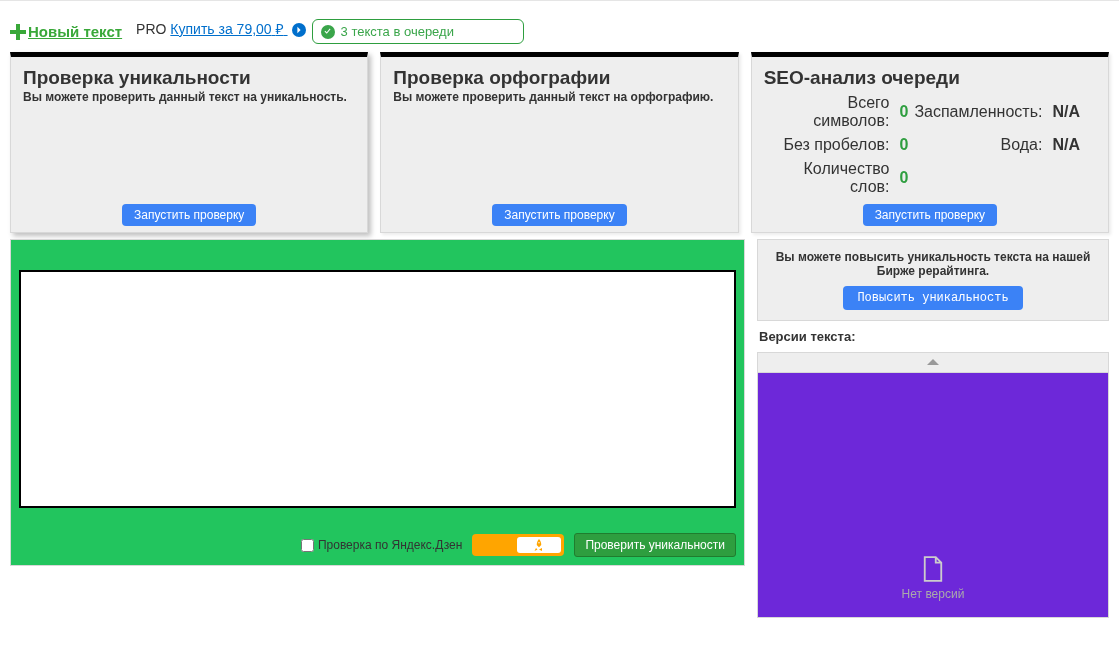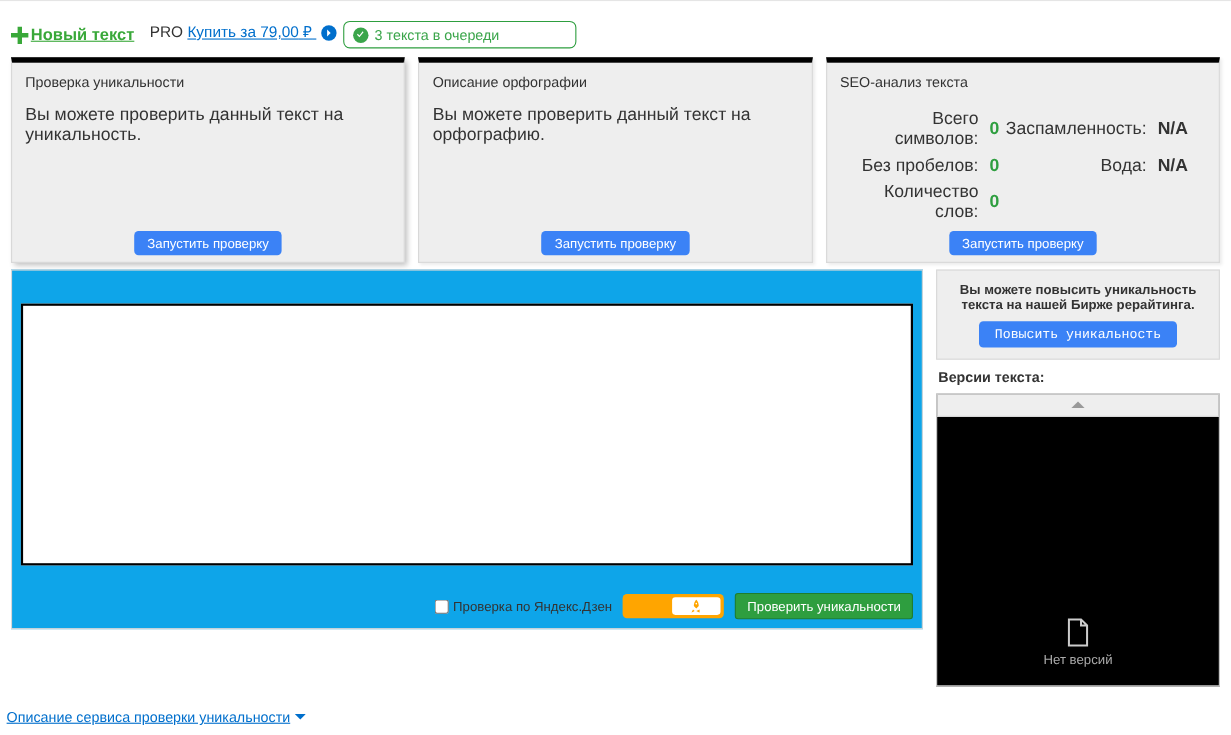--- a/index.html
+++ b/index.html
@@ -14,46 +14,46 @@
 .ruble { font-family: Arial; }
 .arrow-circ { display: inline-flex; width: 14px; height: 14px; border-radius: 7px; background: #006fcc; color: #fff; align-items: center; justify-content: center; font-size: 10px; vertical-align: middle; margin-left: 4px; }
 .queue-pill { border: 1px solid #2e9e3f; color: #3aa54a; border-radius: 6px; padding: 4px 14px 4px 8px; display: inline-flex; align-items: center; gap: 6px; width: 212px; }
 .queue-check { display:inline-flex; width:14px; height:14px; border-radius:7px; background:#3aa54a; align-items:center; justify-content:center; }
 .queue-check svg { width:9px; height:9px; }
 
 .cards-row { display: flex; gap: 12px; padding: 0 10px; }
 .card { flex: 1; background: #eeeeee; border: 1px solid #d8d8d8; border-top: 5px solid #000; display: flex; flex-direction: column; box-shadow: 2px 2px 3px rgba(0,0,0,0.08); }
 .card.first { box-shadow: 3px 3px 5px rgba(0,0,0,0.25); }
 .card-inner { padding: 10px 12px; flex: 1; }
-.card-title { font-weight: normal; font-size: 13px; margin-bottom: 14px; }
-.card-desc { font-weight: normal; font-size: 16px; }
+.card-title { font-weight: bold; font-size: 19px; margin-bottom: 1px; }
+.card-desc { font-weight: bold; font-size: 12px; }
 .card-btn-row { text-align: center; padding: 4px 0 6px 0; }
 .btn-green { background: #3b82f6; color: #fff; border: none; border-radius: 4px; padding: 4px 12px; font-size: 12px; cursor: pointer; }
 .card.first .card-inner { min-height: 98px; }
 .card:not(.first) .card-inner { min-height: 98px; }
 
 .seo-stats { display: grid; grid-template-columns: 1fr auto 1fr auto; row-gap: 6px; column-gap: 6px; font-size: 16px; align-items: center; padding: 4px 16px 0 16px; }
 .seo-label { text-align: right; color: #333; }
 .seo-val { color: #2e9e3f; font-weight: bold; padding-left: 4px; }
 
 .below { display: flex; gap: 12px; padding: 6px 10px 0 10px; align-items: flex-start; }
-.editor-wrap { flex: 1; background: #0ea5e9; border: 1px solid #d8d8d8; padding: 30px 8px 8px 8px; position: relative; }
+.editor-wrap { flex: 1; background: #22c55e; border: 1px solid #d8d8d8; padding: 30px 8px 8px 8px; position: relative; }
 .editor-area { width: 100%; height: 238px; border: 2px solid #000; background: #fff; resize: none; padding: 6px 8px; font-family: Arial; font-size: 13px; outline: none; }
 .editor-footer { display: flex; justify-content: flex-end; align-items: center; gap: 10px; padding-top: 22px; }
 .chk-lbl { font-size: 12px; display: inline-flex; align-items: center; gap: 4px; cursor: pointer; }
 .pro-toggle { width: 92px; height: 22px; border-radius: 4px; background: #ffa500; display: inline-flex; align-items: center; justify-content: flex-end; padding-right: 3px; cursor: pointer; }
 .pro-toggle .knob { width: 44px; height: 16px; background: #fff; border-radius: 3px; display:flex; align-items:center; justify-content:center; }
 .pro-toggle .knob svg { width:12px; height:12px; }
 .btn-check { background: #2e9e3f; color: #fff; border: 1px solid #1f7d2e; border-radius: 3px; padding: 4px 10px; font-size: 12px; cursor: pointer; }
 
-.right-col { width: 258px; display: flex; flex-direction: column; gap: 8px; }
+.right-col { width: 352px; display: flex; flex-direction: column; gap: 8px; }
 .boost-card { background: #eeeeee; border: 1px solid #d8d8d8; padding: 10px 12px 10px; text-align: center; }
 .boost-text { font-weight: bold; font-size: 12px; margin-bottom: 8px; }
 .versions-hdr { font-weight: bold; font-size: 13px; padding: 0 2px; }
-.versions-body { border: 1px solid #d8d8d8; background: #000000; }
+.versions-body { border: 1px solid #d8d8d8; background: #6d28d9; }
 .versions-collapse { background: #eeeeee; border-bottom: 1px solid #d8d8d8; text-align: center; padding: 2px 0; color: #999; cursor: pointer; }
 .no-versions { min-height: 244px; color: #aaa; display:flex; flex-direction:column; align-items:center; justify-content:flex-end; padding-bottom: 16px; font-size: 12px; }
 .no-versions svg { width: 22px; height: 28px; margin-bottom: 4px; }
 
 .footer-link { color: #006fcc; text-decoration: underline; font-size: 13px; padding: 20px 6px 10px; display: inline-flex; align-items:center; cursor:pointer; }
 .footer-link .chev { color:#006fcc; margin-left:4px; }
 </style>
 </head>
 <body>
 
@@ -95,31 +95,31 @@
         <div class="card-title">Проверка уникальности</div>
         <div class="card-desc">Вы можете проверить данный текст на уникальность.</div>
       </div>
       <div class="card-btn-row">
         <button class="btn-green">Запустить проверку</button>
       </div>
     </div>
 
     <div class="card">
       <div class="card-inner">
-        <div class="card-title">Описание орфографии</div>
+        <div class="card-title">Проверка орфографии</div>
         <div class="card-desc">Вы можете проверить данный текст на орфографию.</div>
       </div>
       <div class="card-btn-row">
         <button class="btn-green">Запустить проверку</button>
       </div>
     </div>
 
     <div class="card">
       <div class="card-inner" style="padding-bottom:4px;">
-        <div class="card-title">SEO-анализ текста</div>
+        <div class="card-title">SEO-анализ очереди</div>
         <div class="seo-stats">
           <span class="seo-label">Всего символов:</span>
           <span class="seo-val">0</span>
           <span class="seo-label">Заспамленность:</span>
           <span class="seo-val" style="color:#333;">N/A</span>
 
           <span class="seo-label">Без пробелов:</span>
           <span class="seo-val">0</span>
           <span class="seo-label">Вода:</span>
           <span class="seo-val" style="color:#333;">N/A</span>
@@ -170,21 +170,13 @@
         <div class="no-versions">
           <svg viewBox="0 0 24 28">
               <path fill="none" stroke="#ccc" stroke-width="2" d="M3 1h12l6 6v20H3zM15 1v6h6"></path>
             </svg>
           <span>Нет версий</span>
         </div>
       </div>
     </div>
   </div>
 
-  <a class="footer-link">
-    <span>Описание сервиса проверки уникальности</span>
-    <span class="chev">
-      <svg width="10" height="8" viewBox="0 0 10 8">
-          <path fill="#006fcc" d="M0 1l5 5 5-5z"></path>
-        </svg>
-    </span>
-  </a>
 </div>
 
 </body></html>

